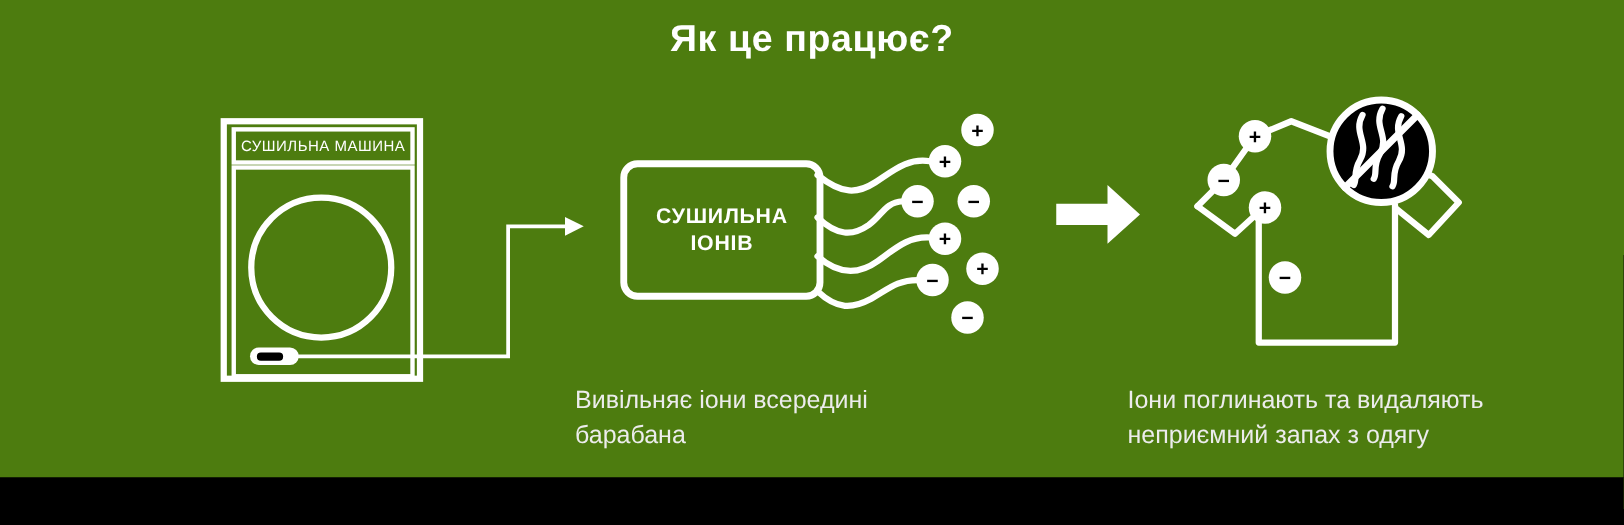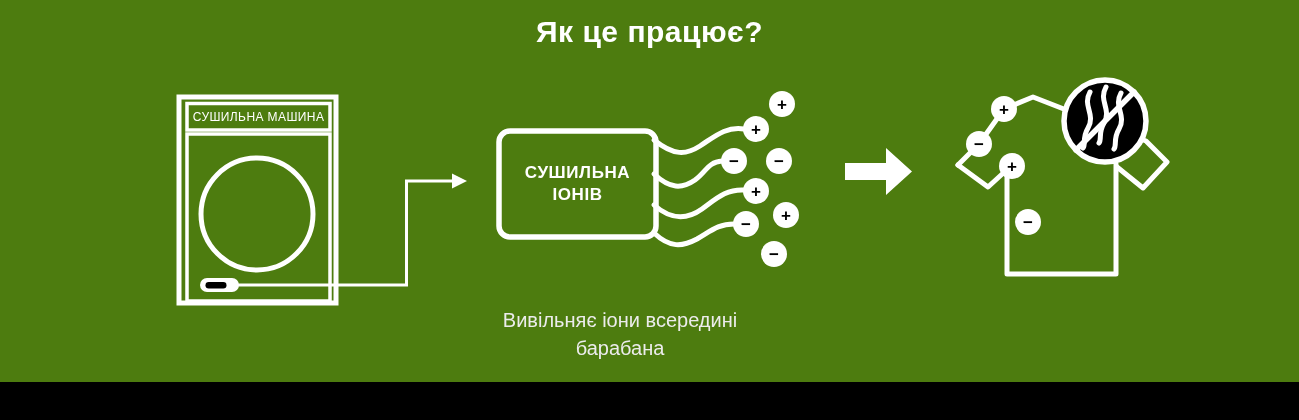--- a/index.html
+++ b/index.html
@@ -66,21 +66,21 @@
     width: 125px;
     font-size: 17px;
     line-height: 22px;
     font-weight: 700;
     letter-spacing: 0.6px;
     color: #ffffff;
   }
   .caption {
     position: absolute;
     top: 306px;
-    text-align: center;
+    text-align: left;
     font-size: 20px;
     line-height: 28px;
     font-weight: 300;
     color: #ececec;
   }
   .caption-generator { left: 460px; width: 320px; }
   .caption-clothes   { left: 902px; width: 320px; }
   .ion-layer {
     position: absolute;
     top: 0;
@@ -161,20 +161,21 @@
   </svg>
 
   <div class="machine-label">СУШИЛЬНА МАШИНА</div>
 
   <div class="generator-label">
     <span>СУШИЛЬНА ІОНІВ</span>
   </div>
 
   <div class="caption caption-generator">Вивільняє іони всередині барабана</div>
 
+  <div class="caption caption-clothes">Іони поглинають та видаляють неприємний запах з одягу</div>
 
   <div class="ion-layer">
       <div class="ion" style="left: 756px; top: 129px;">+</div>
       <div class="ion" style="left: 734px; top: 161px;">−</div>
       <div class="ion" style="left: 756px; top: 191px;">+</div>
       <div class="ion" style="left: 746px; top: 224px;">−</div>
       <div class="ion" style="left: 782px; top: 104px;">+</div>
       <div class="ion" style="left: 779px; top: 161px;">−</div>
       <div class="ion" style="left: 786px; top: 215px;">+</div>
       <div class="ion" style="left: 774px; top: 254px;">−</div>

